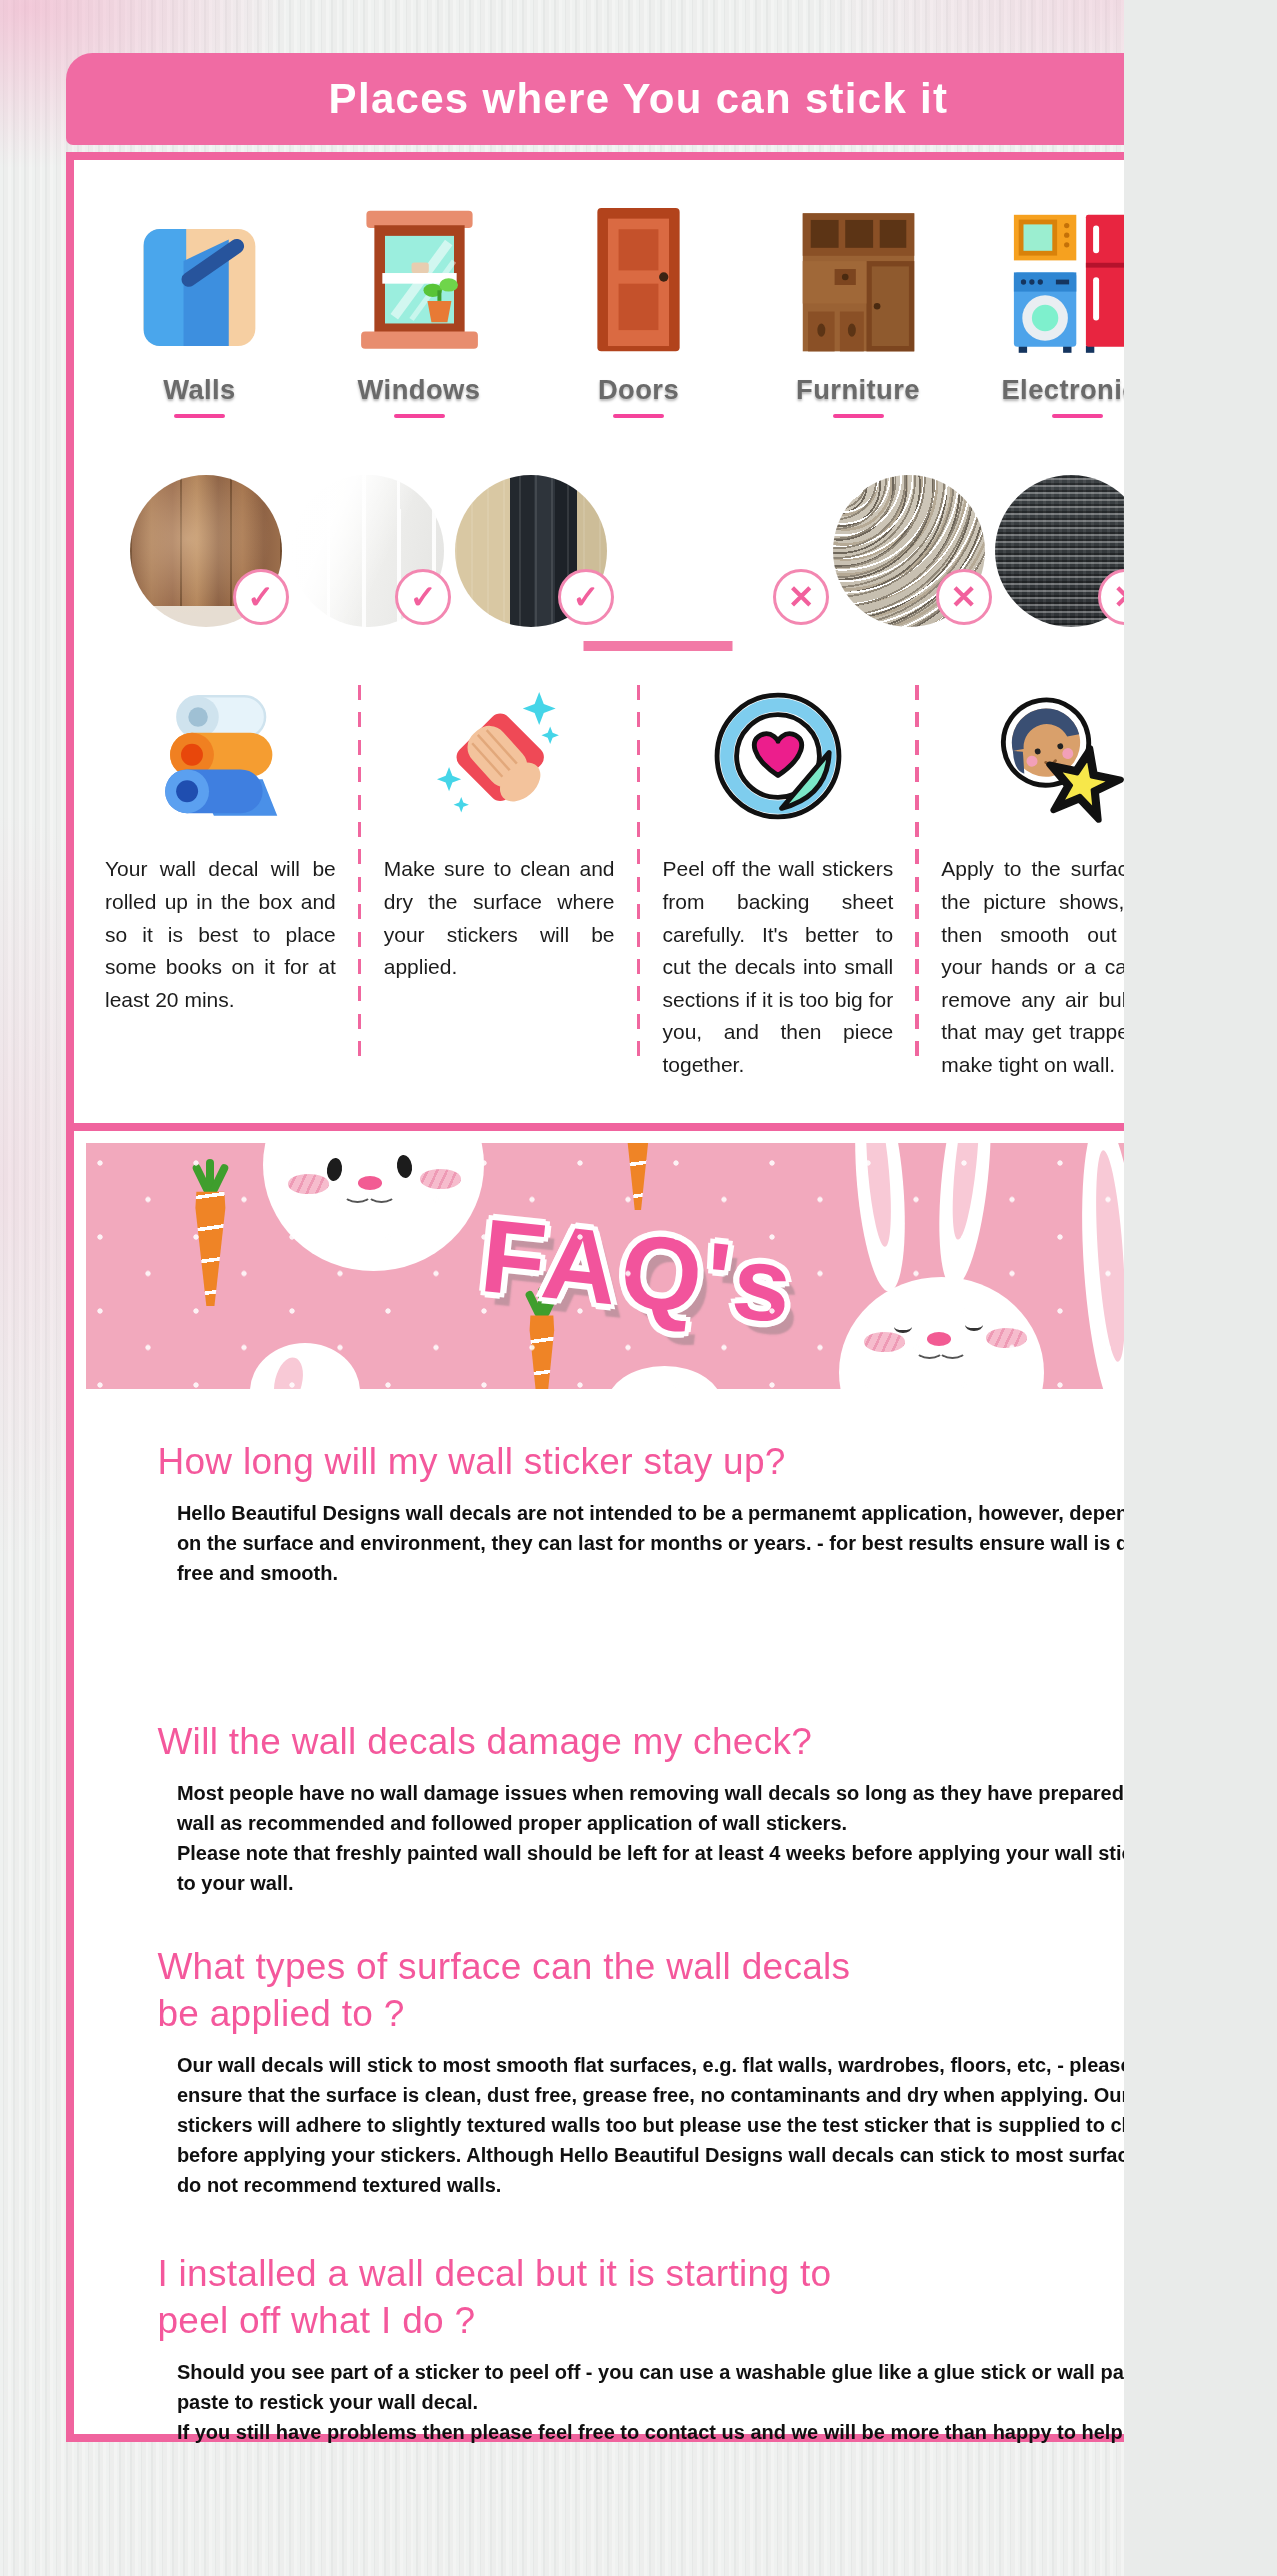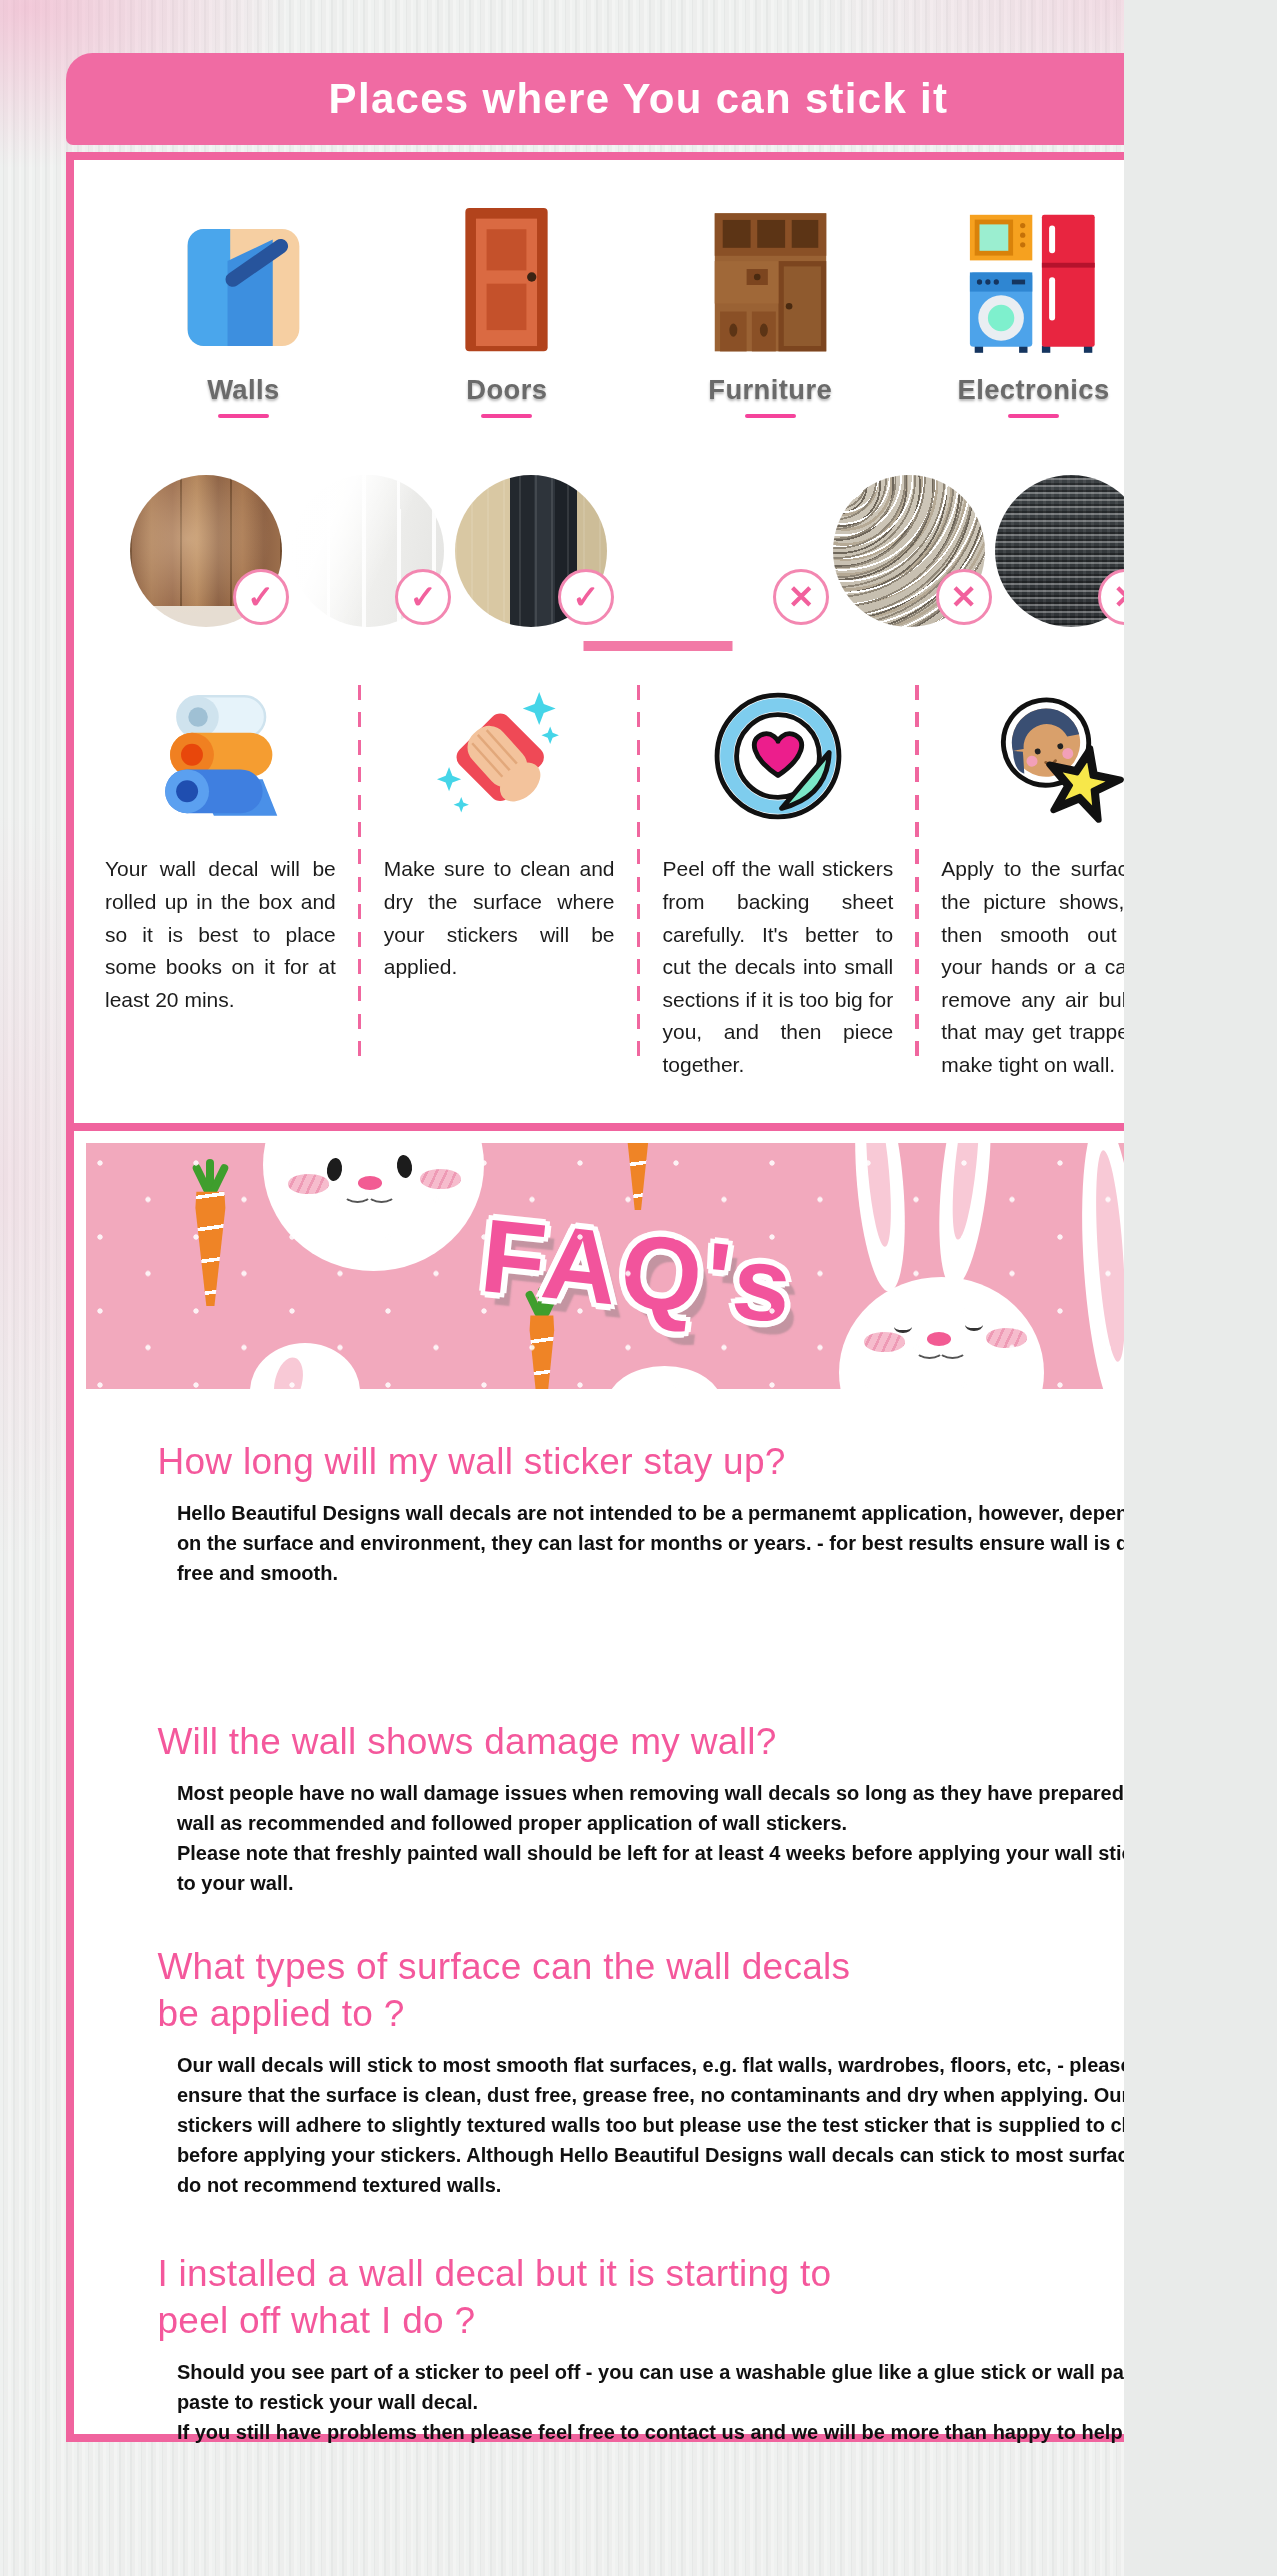--- a/index.html
+++ b/index.html
@@ -130,20 +130,40 @@
             <rect x="8" y="6" width="84" height="88" rx="13" fill="#f6cfa2"></rect>
             <path d="M20 6 h20 v88 h-20 a12 12 0 0 1 -12 -12 V18 a12 12 0 0 1 12 -12 z" fill="#4aa6ec"></path>
             <polygon points="38,30 72,14 72,94 38,94" fill="#3d8fdf"></polygon>
             <line x1="42" y1="44" x2="78" y2="19" stroke="#27549c" stroke-width="11" stroke-linecap="round"></line>
           </svg>
         </div>
         <div class="place-label">Walls</div>
         <div class="place-underline"></div>
       </div>
 
+      <div class="place">
+        <div class="place-iconbox">
+          <svg width="133" height="146" viewBox="0 0 100 110">
+            <rect x="10" y="2" width="80" height="13" rx="3" fill="#e88d6e"></rect>
+            <rect x="16" y="13" width="68" height="82" fill="#a8431f"></rect>
+            <rect x="24" y="21" width="52" height="66" fill="#9beede"></rect>
+            <line x1="31" y1="82" x2="72" y2="26" stroke="rgba(255,255,255,.55)" stroke-width="7"></line>
+            <line x1="44" y1="84" x2="76" y2="40" stroke="rgba(255,255,255,.45)" stroke-width="4"></line>
+            <rect x="22" y="49" width="56" height="8" fill="#ffffff"></rect>
+            <rect x="44" y="41" width="13" height="8" rx="2" fill="#e8cdb0"></rect>
+            <ellipse cx="60" cy="62" rx="7" ry="5" fill="#58c437"></ellipse>
+            <ellipse cx="72" cy="58" rx="7" ry="5" fill="#6fd54a"></ellipse>
+            <line x1="65" y1="70" x2="65" y2="62" stroke="#3f9e2d" stroke-width="3"></line>
+            <polygon points="56,70 74,70 71,86 59,86" fill="#e87a35"></polygon>
+            <rect x="6" y="93" width="88" height="13" rx="3" fill="#e88d6e"></rect>
+          </svg>
+        </div>
+        <div class="place-label">Windows</div>
+        <div class="place-underline"></div>
+      </div>
 
       <div class="place">
         <div class="place-iconbox">
           <svg width="93" height="146" viewBox="0 0 70 110">
             <rect x="4" y="0" width="62" height="108" rx="3" fill="#b2431c"></rect>
             <rect x="12" y="8" width="46" height="96" fill="#da6a42"></rect>
             <rect x="20" y="16" width="30" height="31" fill="#c4512b"></rect>
             <rect x="20" y="57" width="30" height="35" fill="#c4512b"></rect>
             <circle cx="54" cy="52" r="3.5" fill="#3a2313"></circle>
           </svg>
@@ -378,21 +398,21 @@
       <div class="bhead" style="left:520px;top:223px;width:117px;height:81px;"></div>
       <div class="faq-title">FAQ's</div>
     </div>
 
     <div class="faq-item i1">
       <h3 class="faq-q">How long will my wall sticker stay up?</h3>
       <p class="faq-a">Hello Beautiful Designs wall decals are not intended to be a permanemt application, however, depending on the surface and environment, they can last for months or years. - for best results ensure wall is dust free and smooth.</p>
     </div>
 
     <div class="faq-item i2">
-      <h3 class="faq-q">Will the wall shows damage my wall?</h3>
+      <h3 class="faq-q">Will the wall decals damage my check?</h3>
       <p class="faq-a">Most people have no wall damage issues when removing wall decals so long as they have prepared the wall as recommended and followed proper application of wall stickers.
 Please note that freshly painted wall should be left for at least 4 weeks before applying your wall stickers to your wall.</p>
     </div>
 
     <div class="faq-item i3">
       <h3 class="faq-q">What types of surface can the wall decals
 be applied to ?</h3>
       <p class="faq-a">Our wall decals will stick to most smooth flat surfaces, e.g. flat walls, wardrobes, floors, etc, - please ensure that the surface is clean, dust free, grease free, no contaminants and dry when applying. Our stickers will adhere to slightly textured walls too but please use the test sticker that is supplied to check before applying your stickers. Although Hello Beautiful Designs wall decals can stick to most surfaces we do not recommend textured walls.</p>
     </div>
 

